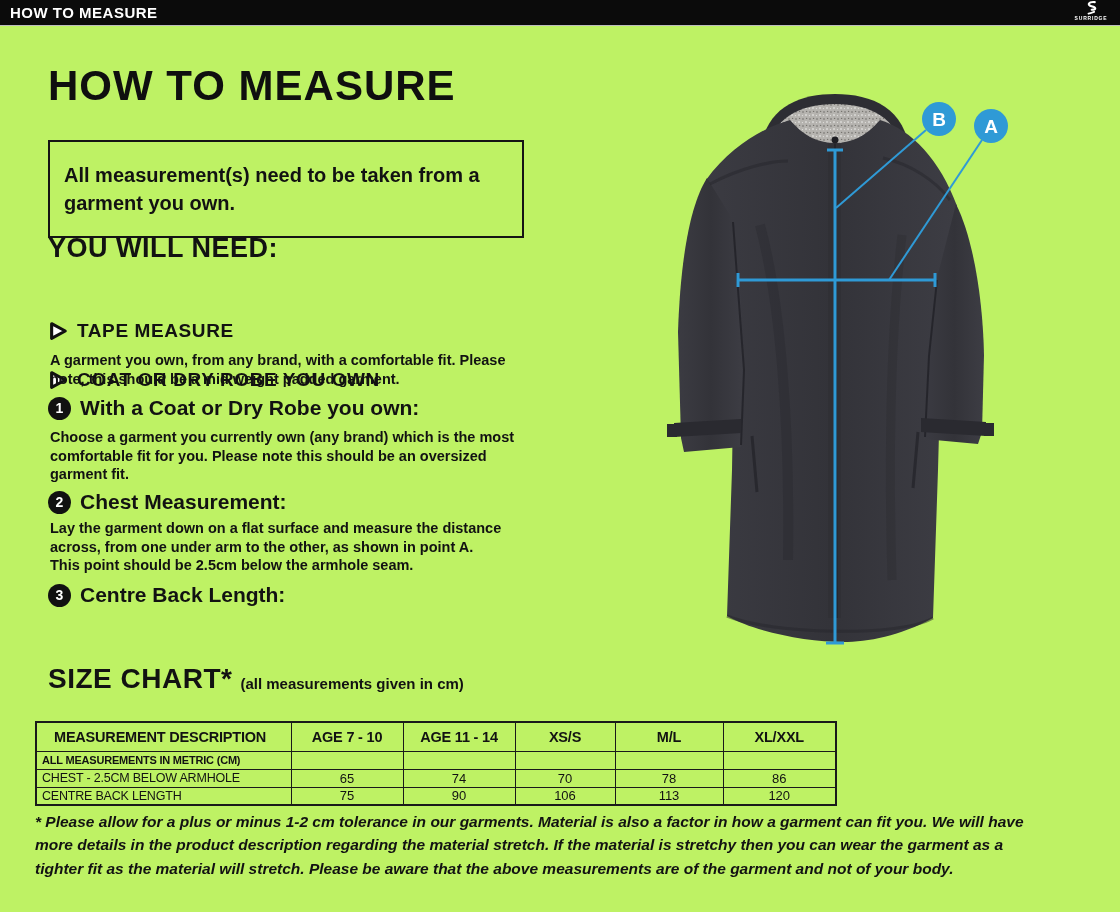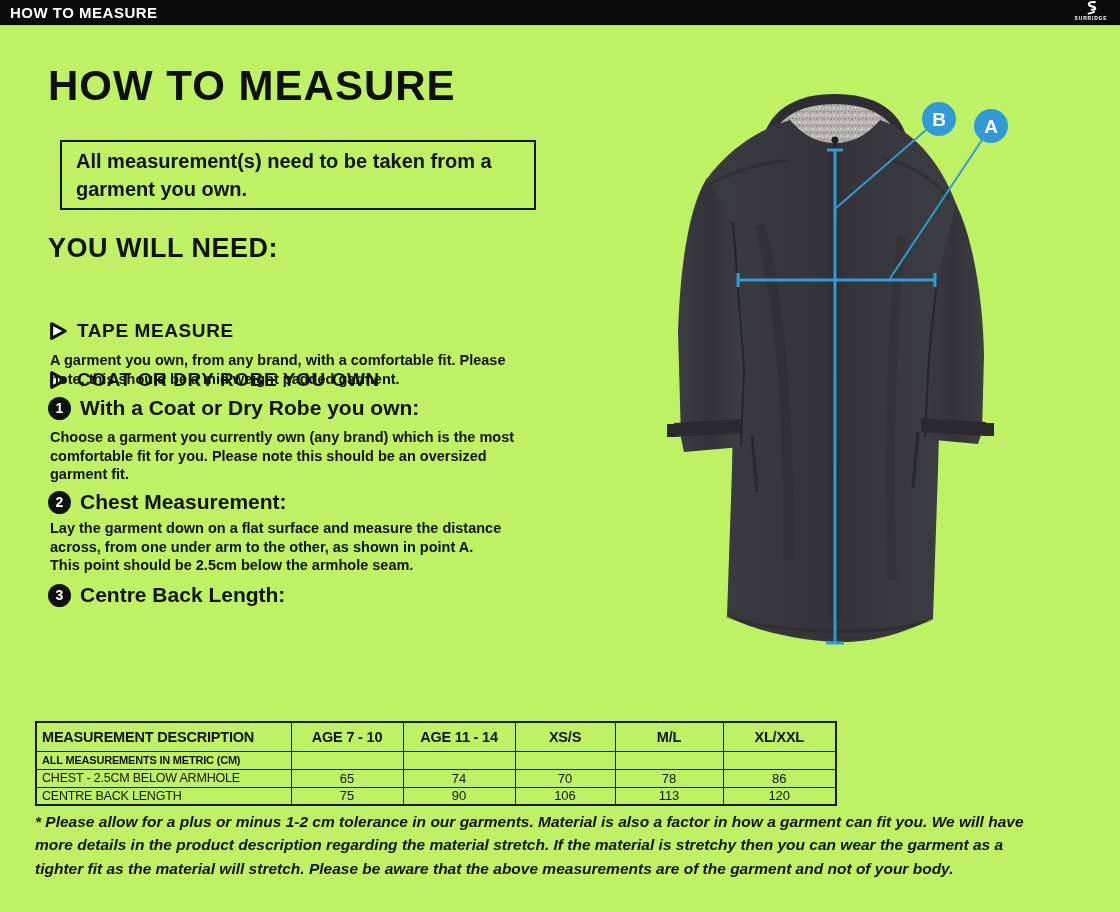--- a/index.html
+++ b/index.html
@@ -10,22 +10,22 @@
   
   .topbar { position:absolute; left:0; top:0; width:1120px; height:26px; background:#0b0b0b;
             border-bottom:1px solid #bdbdbd; display:flex; align-items:center; }
   .topbar-title { color:#ffffff; font-size:15px; font-weight:700; letter-spacing:.5px; margin-left:10px; }
   .brand { position:absolute; right:6px; top:1px; width:46px; text-align:center; line-height:1; }
   .brand svg { display:block; margin:0 auto; }
   .brand-name { color:#ffffff; font-size:5px; font-weight:700; letter-spacing:.8px; display:block; margin-top:1px; }
 
   
   .h1 { position:absolute; left:48px; top:62px; font-size:42px; font-weight:800; letter-spacing:1px; color:#0f0f0f; }
-  .notice { position:absolute; left:60px; top:140px; width:476px; border:2.5px solid #141414;
-            padding:5px 14px; font-size:20px; font-weight:700; line-height:1.4; white-space:pre-line; }
+  .notice { position:absolute; left:48px; top:140px; width:476px; border:2.5px solid #141414;
+            padding:19px 14px; font-size:20px; font-weight:700; line-height:1.4; white-space:pre-line; }
   .h2 { position:absolute; left:48px; top:233px; font-size:27px; font-weight:800; letter-spacing:.5px; }
 
   .need-row { position:absolute; left:48px; display:flex; align-items:center; gap:9px;margin-top:43px; }
   .need-label { font-size:19px; font-weight:800; letter-spacing:.6px; }
   .need-desc { position:absolute; left:50px; font-size:14.5px; font-weight:700; line-height:1.3; white-space:pre-line; width:560px; }
   .tri { width:20px; height:20px; display:block; }
 
   .step-head { position:absolute; left:48px; display:flex; align-items:center; gap:9px; }
   .badge { width:23px; height:23px; border-radius:50%; background:#111; color:#fff; display:flex;
            align-items:center; justify-content:center; font-size:14px; font-weight:700; }
@@ -35,21 +35,21 @@
 
   .sc-head { position:absolute; left:48px; top:663px; display:flex; align-items:flex-end; gap:8px; }
   .sc-title { font-size:28px; font-weight:800; letter-spacing:.5px; }
   .sc-sub { font-size:15px; font-weight:700; padding-bottom:3px; }
 
   
   table.size { position:absolute; left:35px; top:721px; width:800px; border-collapse:collapse;
                border:2px solid #1a1a1a; table-layout:fixed; }
   table.size th, table.size td { border:1.5px solid #1a1a1a; padding:0 4px; overflow:hidden; white-space:nowrap; }
   table.size th { height:29px; font-size:14.5px; font-weight:700; letter-spacing:-.2px; text-align:center; }
-  table.size th.c0 { text-align:left; padding-left:5px; }
+  table.size th.c0 { text-align:left; padding-left:17px; }
   table.size td { height:18px; font-size:13px; font-weight:400; text-align:center; }
   table.size td.c0 { text-align:left; padding-left:5px; font-size:12.5px; letter-spacing:-.2px; }
   table.size tr.meta-row td.c0 { font-size:11px; font-weight:700; }
 
   .footnote { position:absolute; left:35px; top:810px; width:1075px; font-size:15.5px; font-weight:700;
               font-style:italic; line-height:1.5; white-space:pre-line; }
 
   .garment { position:absolute; left:640px; top:40px; width:480px; height:640px; }
 </style>
 </head>
@@ -104,20 +104,24 @@
   </div>
   <div class="step-desc" style="top:519px;">Lay the garment down on a flat surface and measure the distance
 across, from one under arm to the other, as shown in point A.
 This point should be 2.5cm below the armhole seam.</div>
 
   <div class="step-head" style="top:583px;">
     <span class="badge">3</span>
     <span class="step-title">Centre Back Length:</span>
   </div>
 
+  <div class="sc-head">
+    <span class="sc-title">SIZE CHART*</span>
+    <span class="sc-sub">(all measurements given in cm)</span>
+  </div>
 
   <table class="size">
     <colgroup>
       <col style="width:255px">
         <col style="width:112px">
         <col style="width:112px">
       <col style="width:100px">
         <col style="width:108px">
         <col style="width:113px">
     </colgroup>

